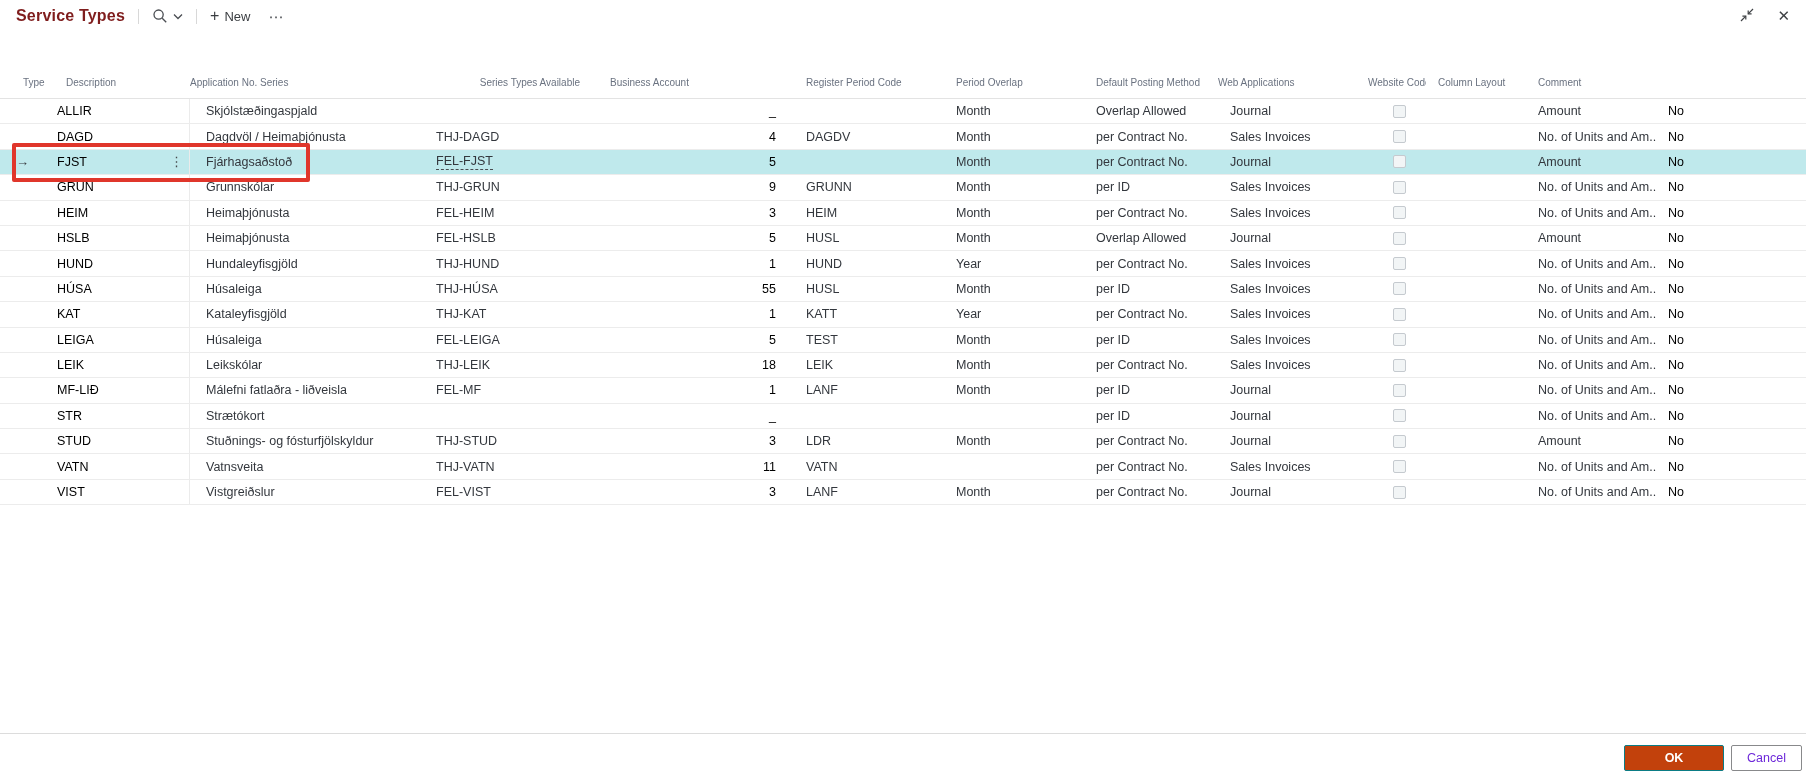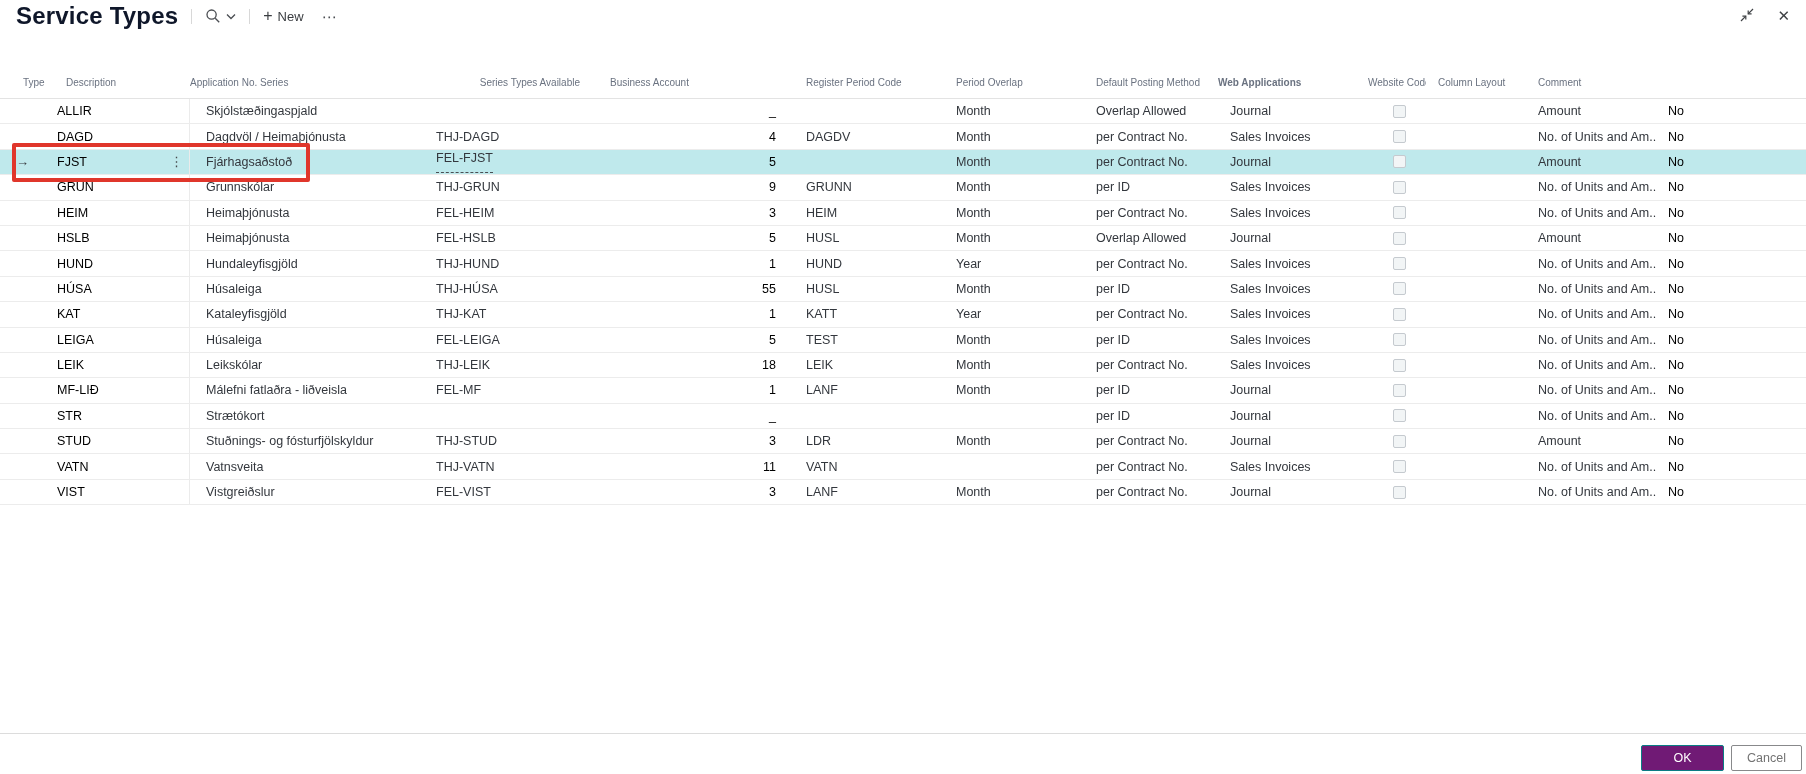--- a/index.html
+++ b/index.html
@@ -6,72 +6,72 @@
   html,body { margin:0; padding:0; }
   body {
     width:1806px; height:774px; position:relative; overflow:hidden;
     background:#ffffff; font-family:"Liberation Sans", sans-serif;
     -webkit-font-smoothing:antialiased;
   }
 
   
   .topbar { position:absolute; top:0; left:0; right:0; height:32px;
             display:flex; align-items:center; padding-left:16px; }
-  .title { font-size:24px; font-weight:700; color:#0f172a; letter-spacing:.2px; white-space:nowrap; }
+  .title { font-size:16px; font-weight:700; color:#7f1d1d; letter-spacing:.2px; white-space:nowrap; }
   .tb-sep { width:1px; height:15px; background:#d8d8d8; margin:0 13px; flex:none; }
   .tb-btn { display:flex; align-items:center; gap:5px; color:#3a3d41; font-size:13px;
             cursor:pointer; white-space:nowrap; }
   .plus-glyph { font-size:16px; font-weight:400; color:#3a3d41; line-height:1; }
   .more-glyph { font-size:15px; color:#4a4d52; letter-spacing:1px; line-height:1; }
   .win-controls { position:absolute; top:7px; right:16px; display:flex; align-items:center; gap:22px; }
   .win-btn { cursor:pointer; display:flex; align-items:center; color:#3f4245; }
   .close-glyph { font-size:15px; color:#3f4245; line-height:1; }
 
   
   :root { --cols: 34px 140px 246px 162px 196px 150px 140px 134px 138px 70px 100px 130px minmax(0,1fr); }
   .table { position:absolute; top:50px; left:0; right:0; }
   .thead { display:grid; grid-template-columns:var(--cols); padding:0 16px; height:49px;
            align-items:end; border-bottom:1px solid #e3e3e3; }
   .h-cell { font-size:10px; color:#6a7280; padding-bottom:9px; white-space:nowrap; overflow:hidden; line-height:1.25; }
   .h-type { padding-left:7px; }
   .h-desc { padding-left:16px; }
   .h-avail { text-align:right; padding-right:18px; }
   .h-pl { padding-left:12px; }
-  .h-webapp { white-space:normal;font-weight:bold; }
+  .h-webapp { white-space:normal; }
 
   .tbody { }
   .trow { display:grid; grid-template-columns:var(--cols); padding:0 16px; height:25.4px;
           align-items:center; border-bottom:1px solid #ececec; font-size:12.5px; color:#33373d; }
   .trow.selected { background:#bfe9ec; }
   .c { white-space:nowrap; overflow:hidden; height:100%; display:flex; align-items:center; }
   .c-sel { justify-content:flex-start; font-size:13px; color:#3a3d41; }
   .c-type { padding-left:7px; padding-right:6px; justify-content:space-between;
             border-right:1px solid #ebebeb; }
   .pl16 { padding-left:16px; }
   .pl { padding-left:12px; }
   .c-avail { justify-content:flex-end; padding-right:18px; }
   .link { color:#000000; text-decoration:none; cursor:pointer; }
   .trow.selected .c-type .link { }
   .dots { color:#45484c; font-size:13px; line-height:1; cursor:pointer; }
-  .dashed { border-bottom:1px dashed #4a4d52; padding-bottom:7px; }
+  .dashed { border-bottom:1px dashed #4a4d52; padding-bottom:1px; }
   .checkbox { width:13px; height:13px; flex:none; margin-left:37px; background:#f2f5f6;
               border:1px solid #c5cacf; border-radius:2px; cursor:pointer; }
 
   
   .annotation { position:absolute; top:143px; left:12px; width:298px; height:39px;
                 border:4px solid #e0362b; border-radius:2px; z-index:9; pointer-events:none; }
 
   
   .footer { position:absolute; top:733px; left:0; right:0; height:41px;
             border-top:1px solid #dcdcdc; display:flex; justify-content:flex-end;
             align-items:flex-start; gap:7px; padding:11px 4px 0 0; background:#fff; }
   .btn { height:26px; font-size:12.5px; border-radius:2px; cursor:pointer;
          font-family:"Liberation Sans",sans-serif; display:flex; align-items:center; justify-content:center; }
-  .btn-ok { width:83px; background:#701a75; border:1px solid #0b7c85; color:#ffffff; font-weight:400; }
-  .btn-cancel { width:71px; background:#ffffff; border:1px solid #88898b; color:#737373; }
+  .btn-ok { width:100px; background:#c2410c; border:1px solid #0b7c85; color:#ffffff; font-weight:700; }
+  .btn-cancel { width:71px; background:#ffffff; border:1px solid #88898b; color:#6d28d9; }
 
   svg { display:block; }
 </style>
 </head>
 <body>
 
 <div class="topbar">
   <div class="title">Service Types</div>
   <div class="tb-sep"></div>
   <div class="tb-btn">

